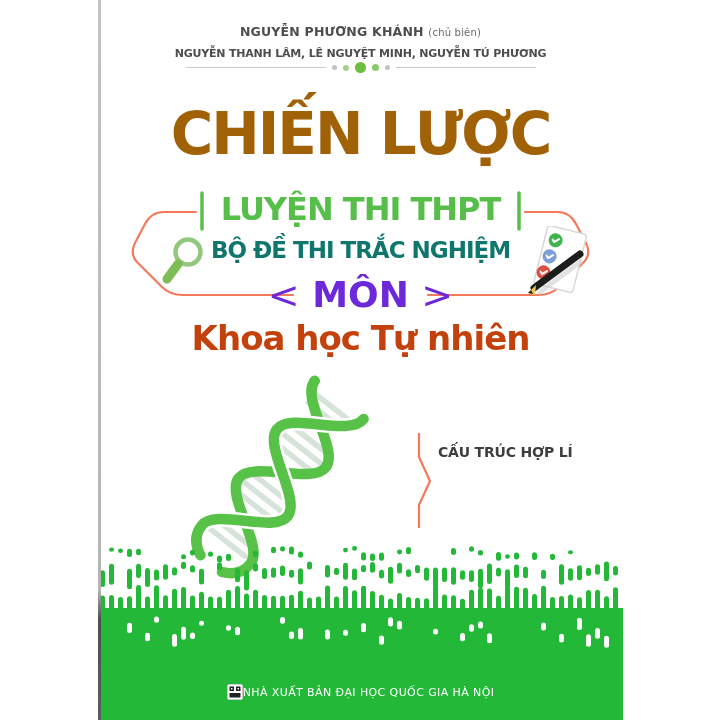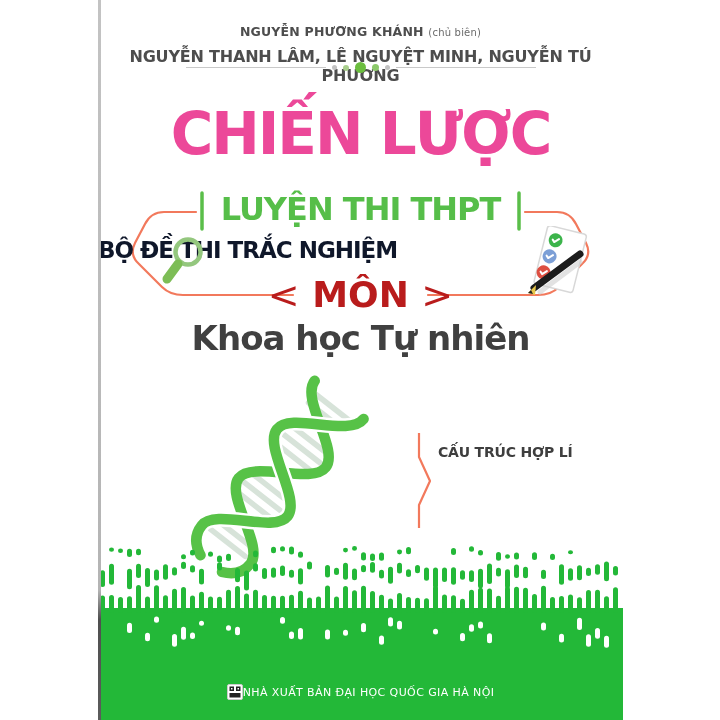--- a/index.html
+++ b/index.html
@@ -5,40 +5,40 @@
   html,body{margin:0;padding:0;}
   body{width:720px;height:720px;background:#ffffff;position:relative;overflow:hidden;
        font-family:"DejaVu Sans","Liberation Sans",sans-serif;}
   .page{position:absolute;left:0;top:0;width:720px;height:720px;background:#fff;}
   .cover{position:absolute;left:98px;top:0;width:525px;height:720px;background:#fff;}
   .spine{position:absolute;left:0;top:0;width:3px;height:720px;z-index:9;
          background:linear-gradient(#c3c3c3 0%,#b4b4b4 82%,#4f4f4f 86%,#5c5c5c 100%);}
   .authors{position:absolute;left:0;right:0;text-align:center;color:#4d4d4d;font-weight:bold;}
   .authors-line1{top:24px;font-size:12.5px;letter-spacing:.2px;}
   .authors-line1 .role{font-size:10px;font-weight:normal;color:#6a6a6a;}
-  .authors-line2{top:47px;font-size:16px;letter-spacing:-.2px;}
+  .authors-line2{top:47px;font-size:11px;letter-spacing:-.2px;}
   .divider{position:absolute;left:0;right:0;top:62px;display:flex;align-items:center;justify-content:center;gap:6px;}
   .divider .seg{height:1px;background:#c9c9c9;width:140px;}
   .dot{border-radius:50%;}
   .d1{width:5px;height:5px;background:#c2c2c2;}
   .d2{width:6px;height:6px;background:#a9cf8d;}
   .d3{width:11px;height:11px;background:#6cbe3f;}
   .d4{width:7px;height:7px;background:#8cc96a;}
   .d5{width:5px;height:5px;background:#c2c2c2;}
   .title-main{position:absolute;left:0;right:0;top:104px;text-align:center;
-      font-size:58px;font-weight:bold;color:#ec4899;letter-spacing:-2px;line-height:1.05;}
+      font-size:58px;font-weight:bold;color:#a16207;letter-spacing:-2px;line-height:1.05;}
   .title-sub{position:absolute;left:0;right:0;top:190px;text-align:center;
       font-size:32px;font-weight:bold;color:#56be49;letter-spacing:-1px;}
-  .series{position:absolute;left:0;right:0;top:237px;
-      font-size:23px;font-weight:bold;color:#0f172a;letter-spacing:-1px;}
+  .series{position:absolute;left:0;right:0;top:237px;text-align:center;
+      font-size:23px;font-weight:bold;color:#0f766e;letter-spacing:-1px;}
   .mon{position:absolute;left:0;right:0;top:272px;text-align:center;
-      font-size:36px;font-weight:bold;color:#b91c1c;letter-spacing:0;}
+      font-size:36px;font-weight:bold;color:#6d28d9;letter-spacing:0;}
   .mon .br{font-weight:normal;font-size:38px;position:relative;top:1px;}
   .subject{position:absolute;left:0;right:0;top:318px;text-align:center;
-      font-size:34px;font-weight:bold;color:#404040;letter-spacing:-1px;}
+      font-size:34px;font-weight:bold;color:#c2410c;letter-spacing:-1px;}
   .features{position:absolute;left:340px;top:438px;color:#3e3e3e;font-weight:bold;
       font-size:14px;line-height:28px;letter-spacing:-.2px;white-space:nowrap;}
   .abs{position:absolute;}
   .green-block{position:absolute;left:0;top:608px;width:525px;height:112px;background:#23b838;z-index:2;}
   .publisher{position:absolute;left:0;right:0;top:684px;display:flex;align-items:center;
       justify-content:center;gap:0;z-index:4;}
   .publisher-text{color:#ffffff;font-size:11px;letter-spacing:.4px;font-weight:normal;}
 </style>
 </head>
 <body>

